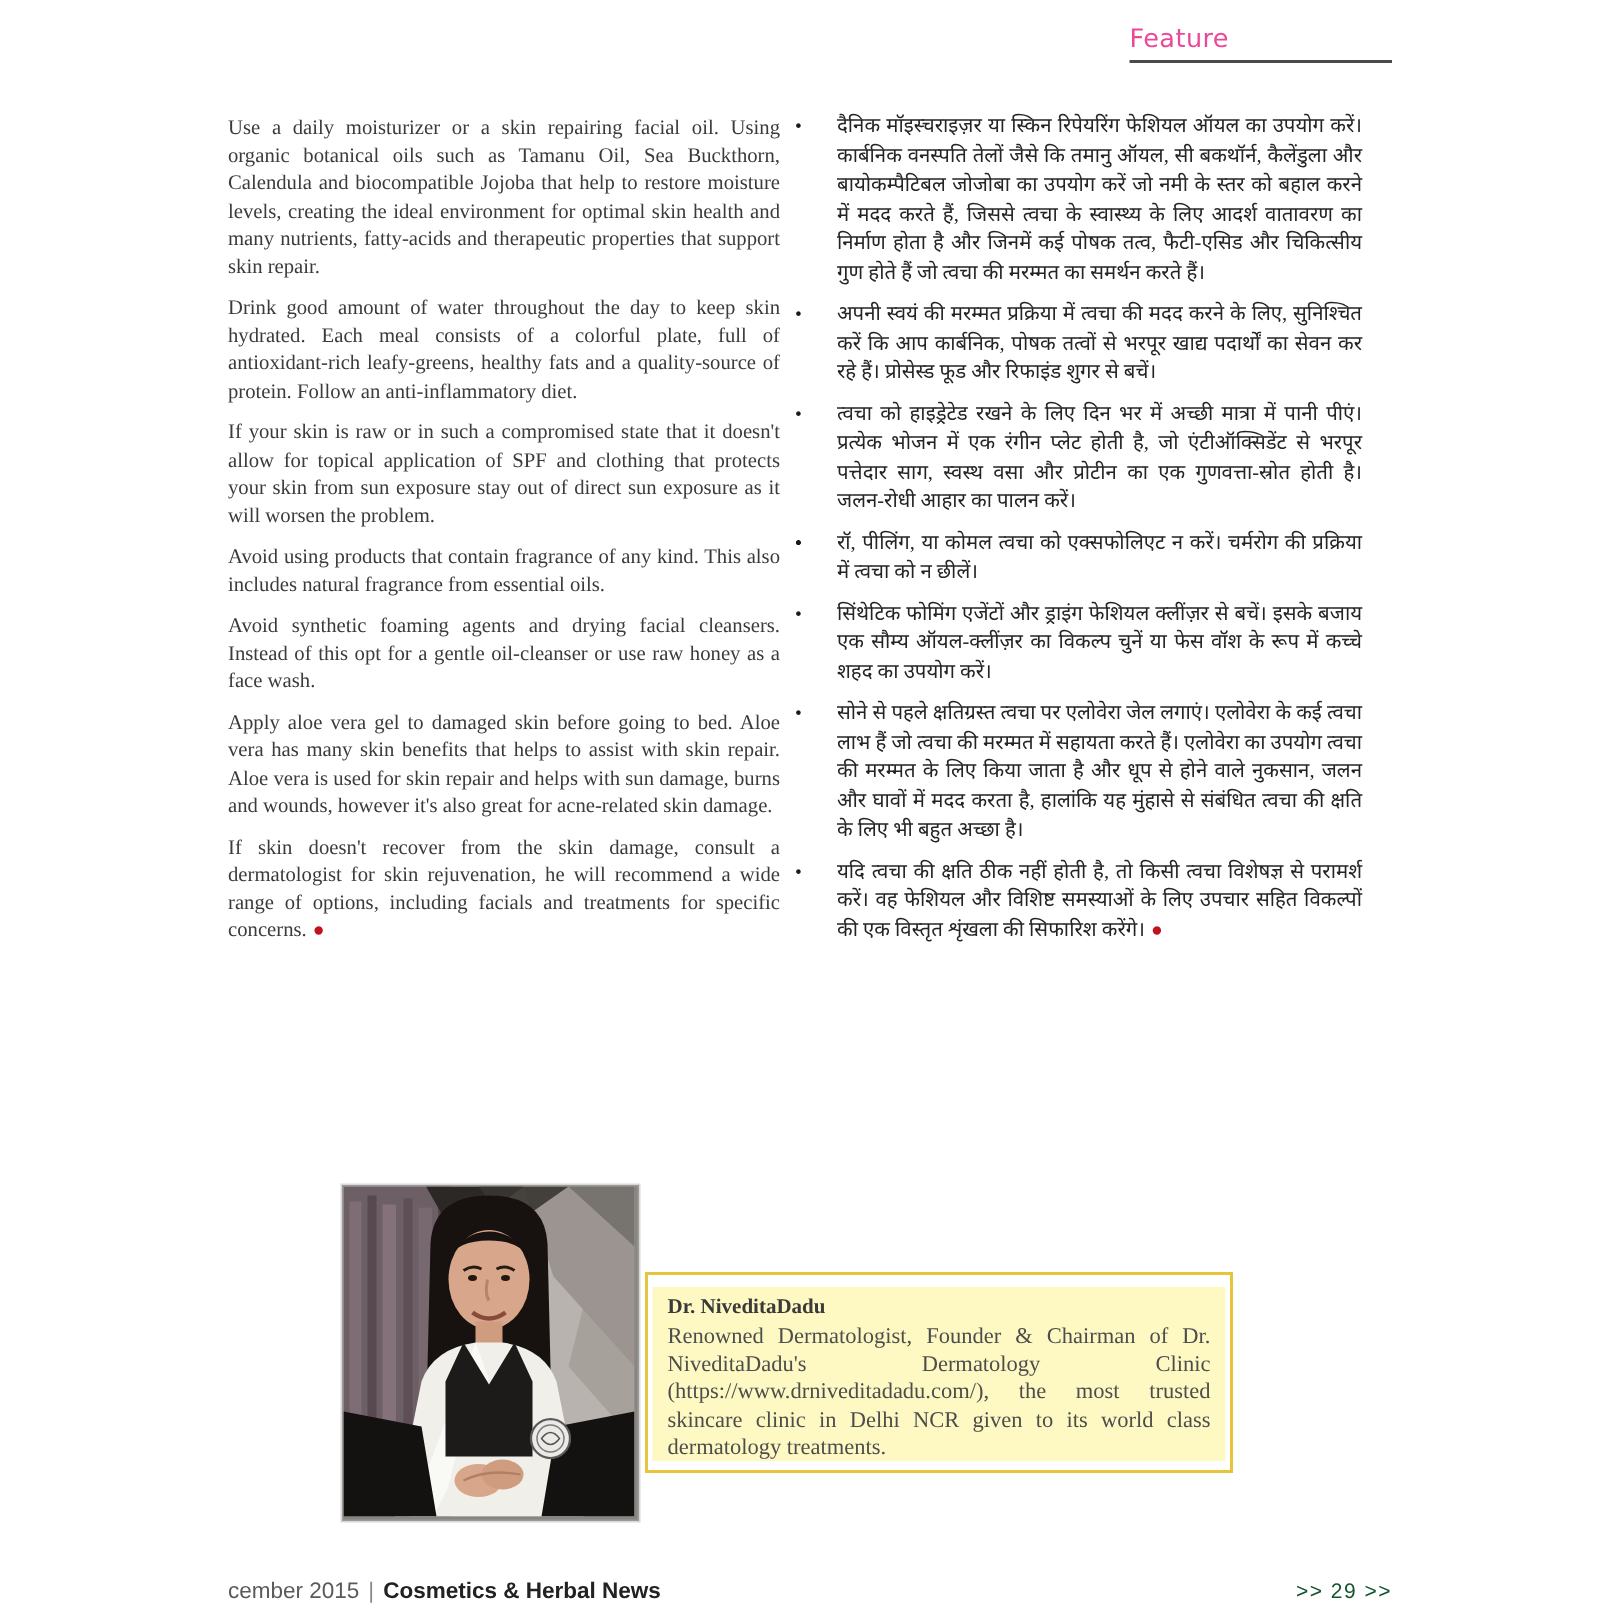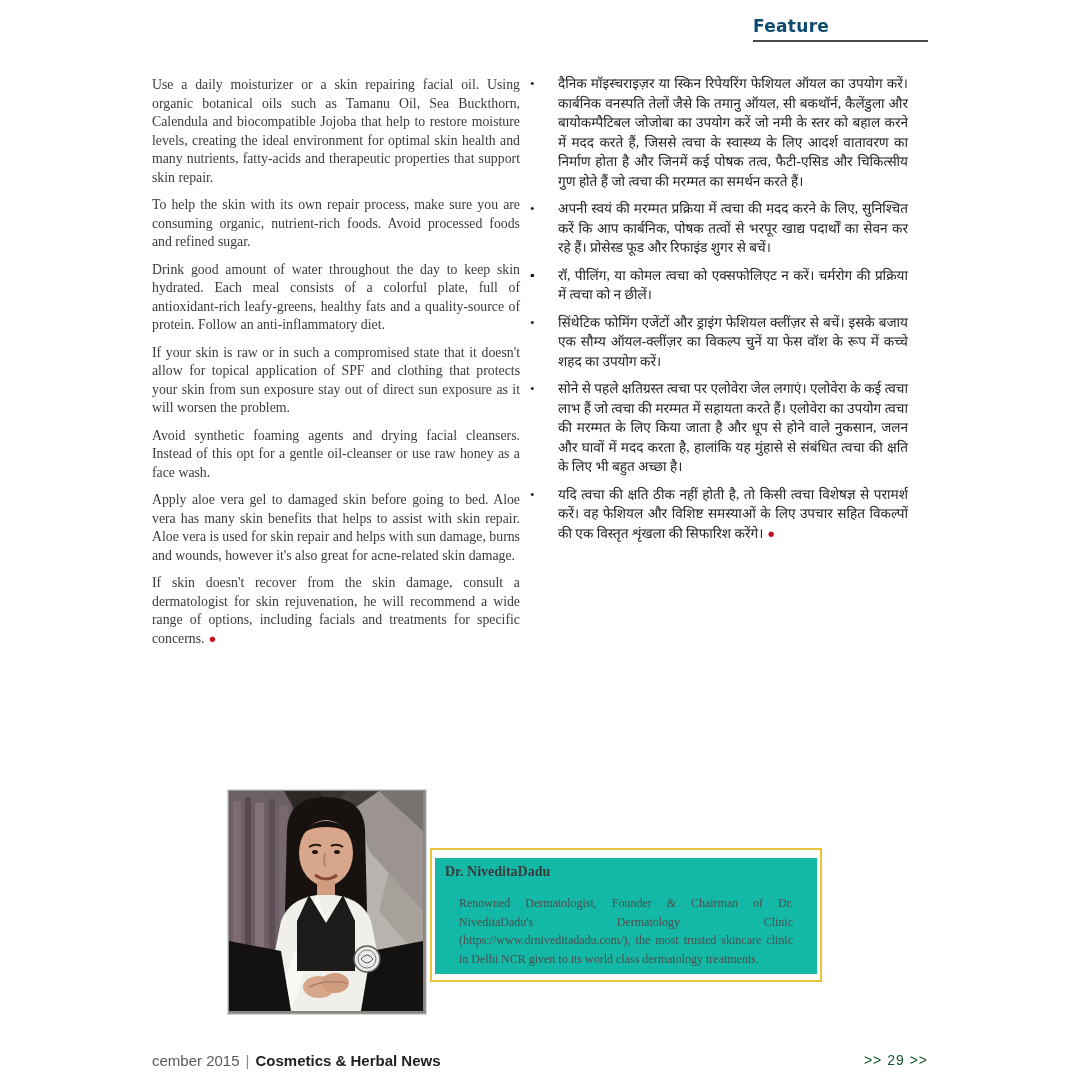--- a/index.html
+++ b/index.html
@@ -3,21 +3,21 @@
 <meta charset="utf-8">
 <style>
   html,body{margin:0;padding:0;}
   body{
     width:1080px;height:1080px;position:relative;background:#ffffff;
     font-family:"Liberation Serif", serif;color:#3a3a3a;overflow:hidden;
   }
   
   .feature-head{
     position:absolute;top:16px;left:753px;width:175px;
-    font-family:"DejaVu Sans", sans-serif;font-weight:bold;font-size:17px;color:#0c4a6e;
+    font-family:"DejaVu Sans", sans-serif;font-weight:normal;font-size:17px;color:#ec4899;
     border-bottom:2px solid #4a4a4a;padding-bottom:4px;letter-spacing:.3px;
   }
   
   .col-left{
     position:absolute;top:76px;left:152px;width:368px;
     font-size:13.8px;line-height:18.5px;text-align:justify;color:#3b3b3b;
   }
   .col-left p{margin:0 0 9px 0;}
   .col-right{
     position:absolute;top:74px;left:528px;width:380px;
@@ -34,28 +34,28 @@
     position:absolute;top:790px;left:228px;width:196px;height:222px;
     border:1px solid #9a9a9a;box-shadow:0 0 0 1px #d8d8d8;background:#8a8580;
   }
   .photo-frame svg{display:block;}
   
   .caption-box{
     position:absolute;top:848px;left:430px;width:392px;height:134px;
     border:2px solid #e7c43c;background:#ffffff;box-sizing:border-box;
   }
   .caption-inner{
-    position:absolute;top:8px;left:3px;right:3px;bottom:6px;background:#14b8a6;
+    position:absolute;top:8px;left:3px;right:3px;bottom:6px;background:#fef9c3;
     padding:6px 10px 0 10px;box-sizing:border-box;
   }
   .caption-name{
     font-family:"Liberation Serif", serif;font-weight:bold;font-size:14px;color:#3a3a3a;margin:0 0 2px 0;
   }
   .caption-text{
-    font-size:12px;line-height:18.5px;color:#4d4d4d;margin:14px;text-align:justify;
+    font-size:15px;line-height:18.5px;color:#4d4d4d;margin:0;text-align:justify;
   }
   
   .footer{
     position:absolute;top:1052px;left:152px;right:130px;height:24px;
     font-family:"Liberation Sans", sans-serif;font-size:15px;color:#555;
   }
   .footer-left{position:absolute;left:0;top:0;white-space:nowrap;}
   .footer-date{color:#5a5a5a;}
   .footer-sep{color:#8a8a8a;padding:0 6px;}
   .footer-pub{font-weight:bold;color:#222;margin-top:34px;}
@@ -63,32 +63,32 @@
     position:absolute;right:22px;top:0;font-weight:normal;color:#14532d;letter-spacing:1px;font-size:14px;
   }
 </style>
 </head>
 <body>
 
 <div class="feature-head">Feature</div>
 
 <div class="col-left">
   <p>Use a daily moisturizer or a skin repairing facial oil. Using organic botanical oils such as Tamanu Oil, Sea Buckthorn, Calendula and biocompatible Jojoba that help to restore moisture levels, creating the ideal environment for optimal skin health and many nutrients, fatty-acids and therapeutic properties that support skin repair.</p>
-  <p>To help the skin with its own repair process, make sure you are consuming organic, nutrient-rich foods. Avoid processed foods and refined sugar.</p>
   <p>Drink  good amount of water throughout the day to keep skin hydrated. Each meal consists of a colorful plate, full of antioxidant-rich leafy-greens, healthy fats and a quality-source of protein. Follow an anti-inflammatory diet.</p>
   <p>If your skin is raw or in such a compromised state that it doesn't allow for topical application of SPF and clothing that protects your skin from sun exposure stay out of direct sun exposure as it will worsen the problem.</p>
+  <p>Avoid using products that contain fragrance of any kind. This also includes natural fragrance from essential oils.</p>
   <p>Avoid synthetic foaming agents and drying facial cleansers. Instead of this opt for a gentle oil-cleanser or use raw honey as a face wash.</p>
   <p>Apply aloe vera gel to damaged skin before going to bed. Aloe vera has many skin benefits that helps to assist with skin repair. Aloe vera is used for skin repair and helps with sun damage, burns and wounds, however it's also great for acne-related skin damage.</p>
   <p><span>If skin doesn't recover from  the skin damage, consult a  dermatologist for skin rejuvenation, he will recommend a wide range of options, including facials and treatments for specific concerns.</span><span class="end-dot">●</span></p>
 </div>
 
 <ul class="col-right">
   <li><span class="bullet-dot">•</span><span>दैनिक मॉइस्चराइज़र या स्किन रिपेयरिंग फेशियल ऑयल का उपयोग करें। कार्बनिक वनस्पति तेलों जैसे कि तमानु ऑयल, सी बकथॉर्न, कैलेंडुला और बायोकम्पैटिबल जोजोबा का उपयोग करें जो नमी के स्तर को बहाल करने में मदद करते हैं, जिससे त्वचा के स्वास्थ्य के लिए आदर्श वातावरण का निर्माण होता है और जिनमें कई पोषक तत्व, फैटी-एसिड और चिकित्सीय गुण होते हैं जो त्वचा की मरम्मत का समर्थन करते हैं।</span></li>
   <li><span class="bullet-dot">•</span><span>अपनी स्वयं की मरम्मत प्रक्रिया में त्वचा की मदद करने के लिए, सुनिश्चित करें कि आप कार्बनिक, पोषक तत्वों से भरपूर खाद्य पदार्थों का सेवन कर रहे हैं। प्रोसेस्ड फूड और रिफाइंड शुगर से बचें।</span></li>
-  <li><span class="bullet-dot">•</span></li>
+  <li><span class="bullet-dot">•</span><span>त्वचा को हाइड्रेटेड रखने के लिए दिन भर में अच्छी मात्रा में पानी पीएं। प्रत्येक भोजन में एक रंगीन प्लेट होती है, जो एंटीऑक्सिडेंट से भरपूर पत्तेदार साग, स्वस्थ वसा और प्रोटीन का एक गुणवत्ता-स्रोत होती है। जलन-रोधी आहार का पालन करें।</span></li>
   <li><span class="bullet-dot">•</span></li>
   <li><span class="bullet-dot">•</span></li>
   <li><span class="bullet-dot">•</span><span>रॉ, पीलिंग, या कोमल त्वचा को एक्सफोलिएट न करें। चर्मरोग की प्रक्रिया में त्वचा को न छीलें।</span></li>
   <li><span class="bullet-dot">•</span><span>सिंथेटिक फोमिंग एजेंटों और ड्राइंग फेशियल क्लींज़र से बचें। इसके बजाय एक सौम्य ऑयल-क्लींज़र का विकल्प चुनें या फेस वॉश के रूप में कच्चे शहद का उपयोग करें।</span></li>
   <li><span class="bullet-dot">•</span><span>सोने से पहले क्षतिग्रस्त त्वचा पर एलोवेरा जेल लगाएं। एलोवेरा के कई त्वचा लाभ हैं जो त्वचा की मरम्मत में सहायता करते हैं। एलोवेरा का उपयोग त्वचा की मरम्मत के लिए किया जाता है और धूप से होने वाले नुकसान, जलन और घावों में मदद करता है, हालांकि यह मुंहासे से संबंधित त्वचा की क्षति के लिए भी बहुत अच्छा है।</span></li>
   <li><span class="bullet-dot">•</span><span>यदि त्वचा की क्षति ठीक नहीं होती है, तो किसी त्वचा विशेषज्ञ से परामर्श करें। वह फेशियल और विशिष्ट समस्याओं के लिए उपचार सहित विकल्पों की एक विस्तृत शृंखला की सिफारिश करेंगे।</span><span class="end-dot">●</span></li>
 </ul>
 
 <div class="photo-frame">
   <svg width="194" height="220" viewBox="0 0 194 220" xmlns="http://www.w3.org/2000/svg">

